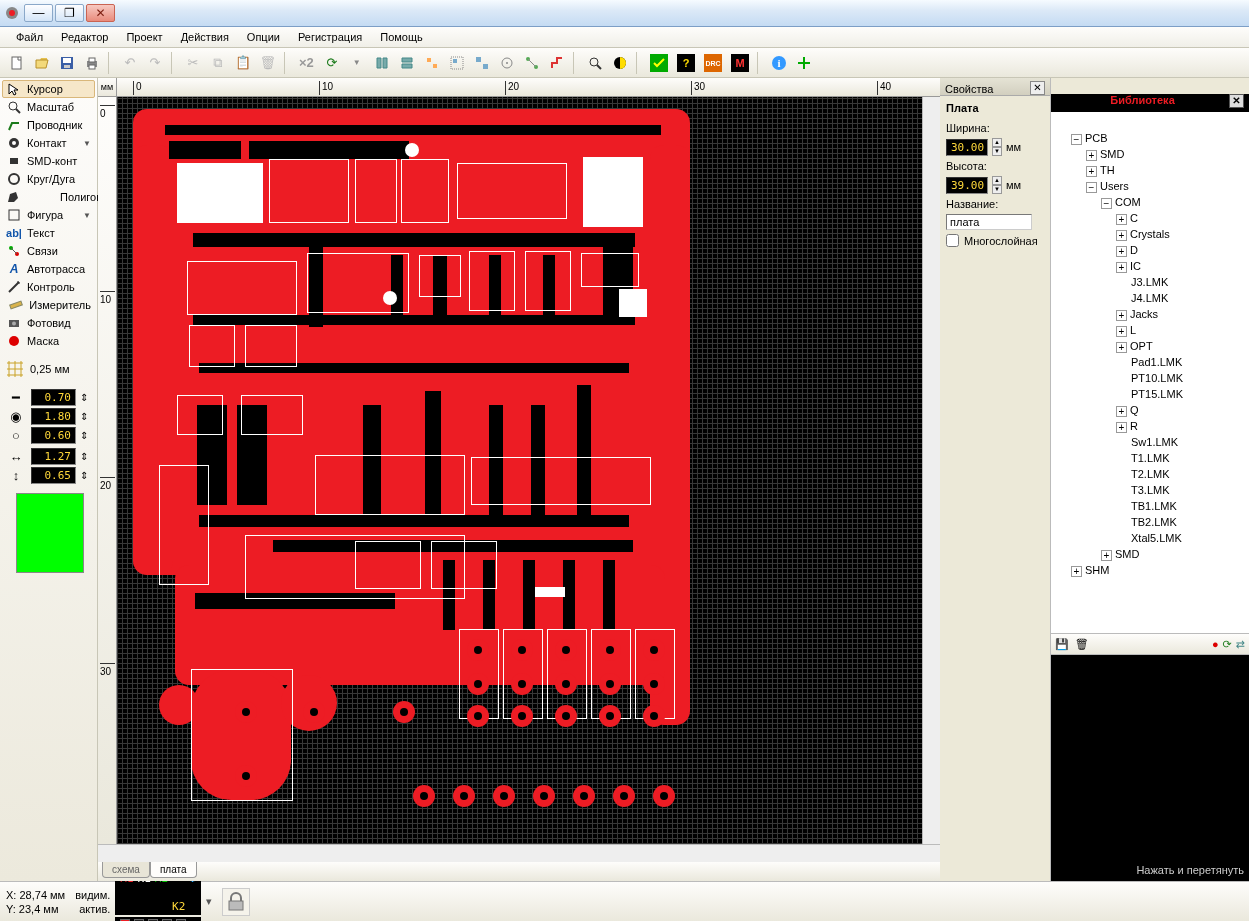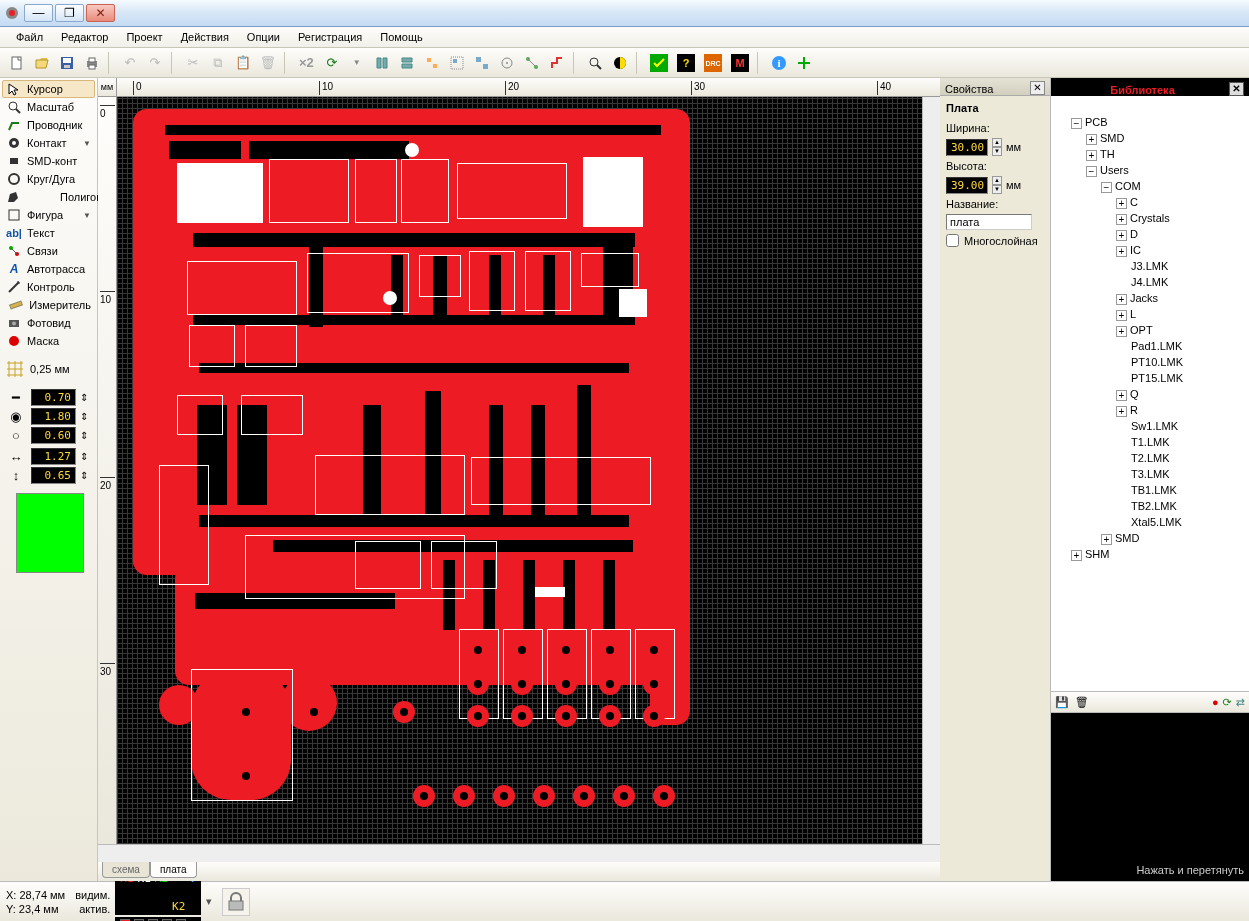--- a/index.html
+++ b/index.html
@@ -62,32 +62,32 @@
   .panel-hdr .x { margin-left:auto; width:15px; height:14px; border:1px solid #888; background:#eee; text-align:center; font-size:10px; line-height:12px;}
   .props-body { padding:6px 6px; display:flex; flex-direction:column; gap:4px; font-size:11px;}
   .props-body .bold { font-weight:bold; margin-bottom:4px;}
   .props-body .row { display:flex; align-items:center; gap:4px;}
   .props-body .numbox { width:42px; background:#000; color:#ffd83a; font-family:monospace; font-size:11px; text-align:right; padding:1px 4px; border:1px inset #888;}
   .props-body .spin { width:10px; height:18px; display:flex; flex-direction:column; }
   .props-body .spin div{ flex:1; border:1px solid #999; background:#eee; font-size:6px; text-align:center; line-height:7px;}
   .props-body input[type=text]{ width:86px; border:1px inset #ccc; padding:1px 3px; font-size:11px;}
   .props-body label.cb { display:flex; gap:5px; align-items:center;}
   .library { width:199px; background:#ece9d8; display:flex; flex-direction:column; border-left:1px solid #bbb;}
-  .lib-hdr { height:18px; background:#000; color:#ed1c24; display:flex; align-items:flex-end; font-weight:bold; padding:0 5px;}
+  .lib-hdr { height:18px; background:#000; color:#ed1c24; display:flex; align-items:flex-start; font-weight:bold; padding:0 5px;margin-top:16px;}
   .lib-hdr .t { flex:1; text-align:center;}
   .lib-hdr .x { width:15px; height:14px; border:1px solid #555; background:#ddd; color:#000; text-align:center; font-size:10px; line-height:12px;}
   .tree { flex:1; background:#fff; overflow:auto; padding:18px; font-size:11px;}
   .tree ul { list-style:none; padding-left:15px;}
   .tree > ul { padding-left:2px;}
   .tree li { white-space:nowrap; line-height:16px; }
   .tree .tgl { display:inline-block; width:11px; height:11px; border:1px solid #999; text-align:center; font-size:10px; line-height:9px; margin-right:3px; background:#fff; cursor:default; vertical-align:middle;}
   .tree .leaf-sp{ display:inline-block; width:15px; }
   .lib-tools { height:22px; background:linear-gradient(#fefdfb,#eae8dc); border-top:1px solid #bbb; border-bottom:1px solid #bbb; display:flex; align-items:center; padding:0 4px; gap:6px;}
   .lib-tools .r { margin-left:auto; display:flex; gap:4px;}
-  .lib-preview { height:168px; background:#000; display:flex; align-items:flex-end; justify-content:flex-end; color:#ccc; font-size:11px; padding:5px;}
+  .lib-preview { height:226px; background:#000; display:flex; align-items:flex-end; justify-content:flex-end; color:#ccc; font-size:11px; padding:5px;}
   .statusbar { height:40px; background:linear-gradient(#fefdfb,#eae8dc); border-top:1px solid #bbb; display:flex; align-items:center; padding:0 6px; gap:10px; font-size:11px;}
   .statusbar .coords { line-height:14px;}
   .statusbar .layers { display:flex; align-items:center; gap:5px;}
   .layerbox { background:#000; padding:2px 3px; display:flex; gap:0; font-family:monospace; font-size:11px;}
   .layerbox span { padding:0 2px;}
   .hint { color:#153d73; }
   .lock-ico { width:28px; height:28px; border:1px solid #ccc; background:#f5f3eb; display:flex; align-items:center; justify-content:center; font-size:16px;}
 </style>
 </head>
 <body>

